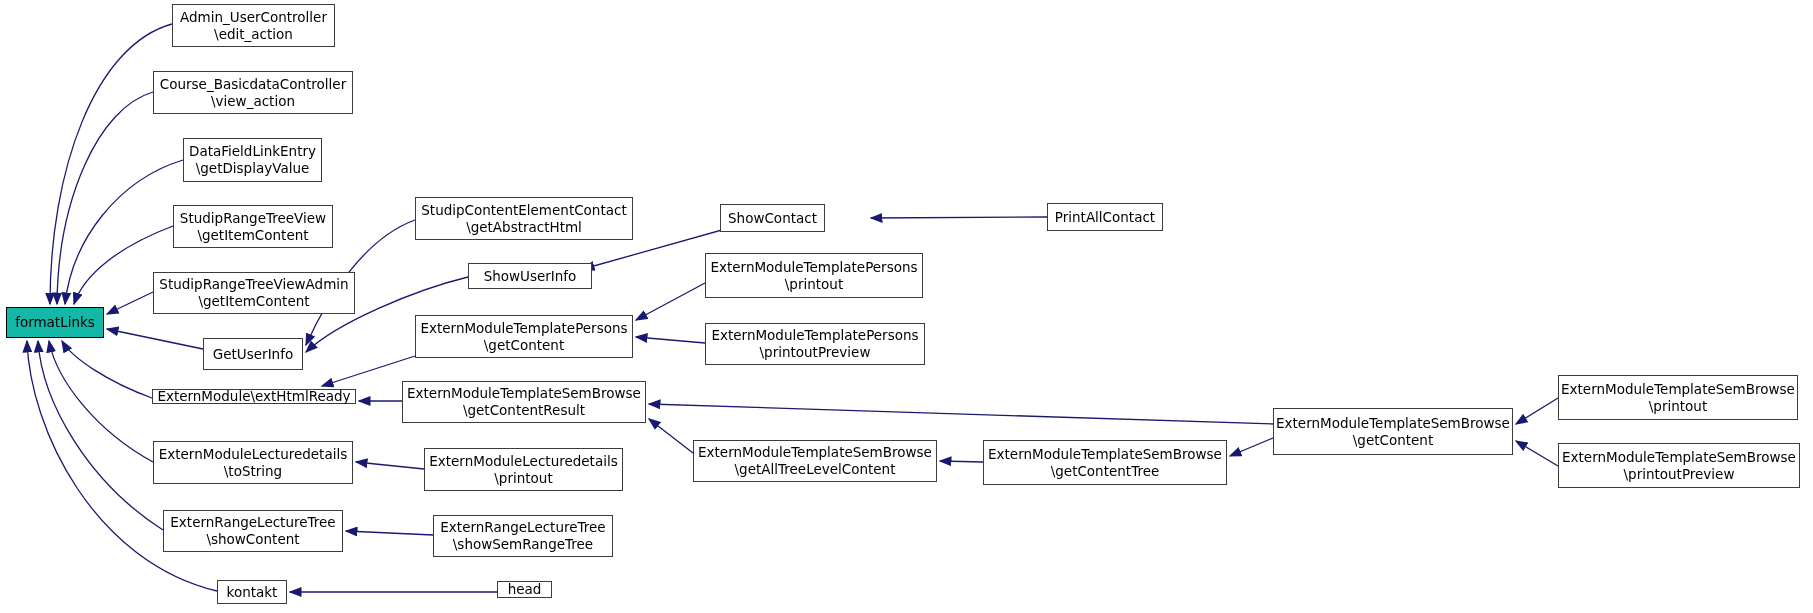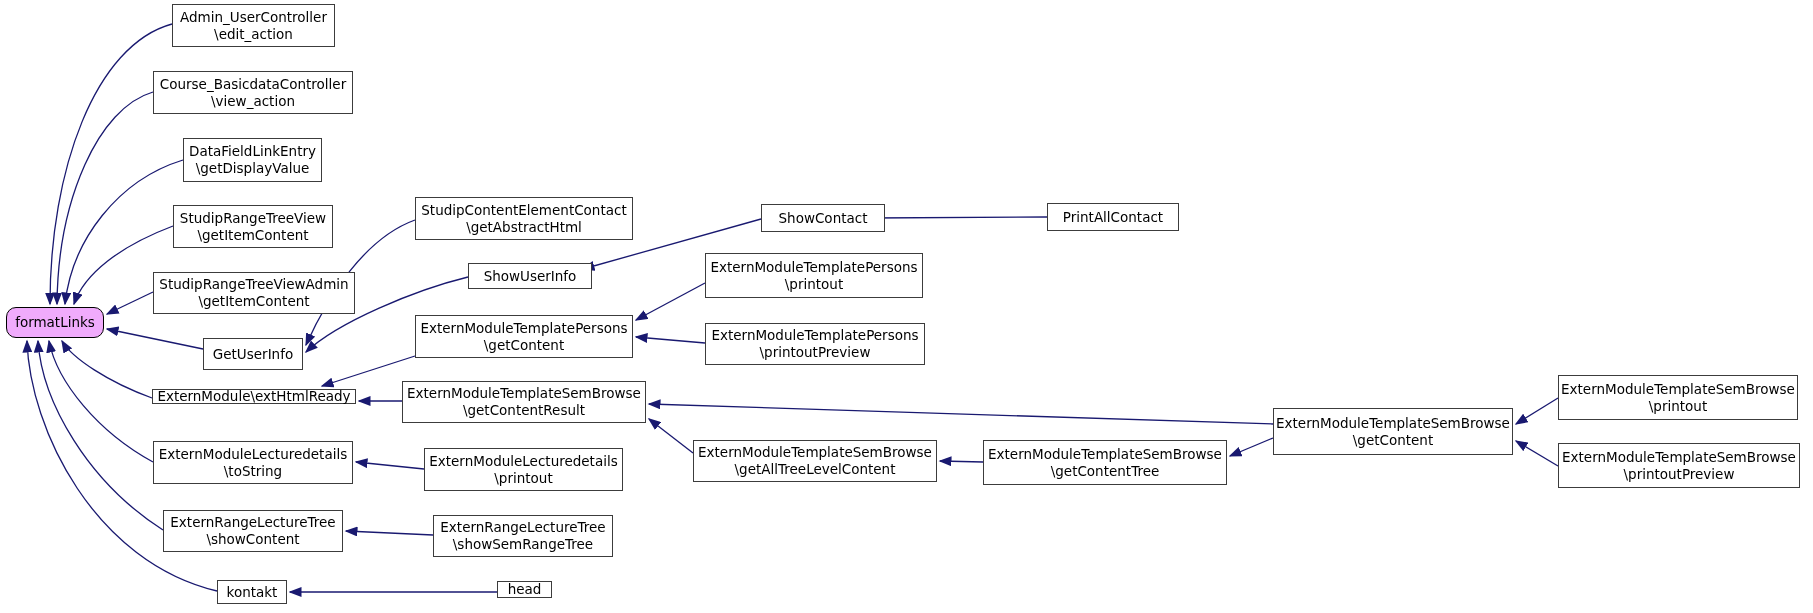--- a/index.html
+++ b/index.html
@@ -32,24 +32,23 @@
     align-items: center;
     justify-content: center;
     text-align: center;
     font-size: 13.5px;
     line-height: 17px;
     white-space: nowrap;
     cursor: pointer;
     z-index: 2;
   }
   .node.highlighted {
-    background: #f0abfc;
+    background: #14b8a6;
     border-color: #000000;
     border-width: 1.7px;
-    border-radius: 10px;
   }
   .node span {
     display: block;
   }
 </style>
 </head>
 <body>
 
 <div id="diagram" style="background: rgb(255, 255, 255);">
   <svg id="edges" width="1813" height="613">
@@ -148,24 +147,24 @@
       <span>ExternModuleLecturedetails</span>
       <span>\printout</span>
     </div>
     <div class="node" style="left: 433px; top: 515px; width: 180px; height: 42px;">
       <span>ExternRangeLectureTree</span>
       <span>\showSemRangeTree</span>
     </div>
     <div class="node" style="left: 497px; top: 581px; width: 55px; height: 17px;">
       <span>head</span>
     </div>
-    <div class="node" style="left: 761px; top: 204px; width: 124px; height: 28px;">
+    <div class="node" style="left: 720px; top: 204px; width: 105px; height: 28px;">
       <span>ShowContact</span>
     </div>
-    <div class="node" style="left: 1047px; top: 203px; width: 132px; height: 28px;">
+    <div class="node" style="left: 1047px; top: 203px; width: 116px; height: 28px;">
       <span>PrintAllContact</span>
     </div>
     <div class="node" style="left: 705px; top: 253px; width: 218px; height: 45px;">
       <span>ExternModuleTemplatePersons</span>
       <span>\printout</span>
     </div>
     <div class="node" style="left: 705px; top: 323px; width: 220px; height: 42px;">
       <span>ExternModuleTemplatePersons</span>
       <span>\printoutPreview</span>
     </div>

